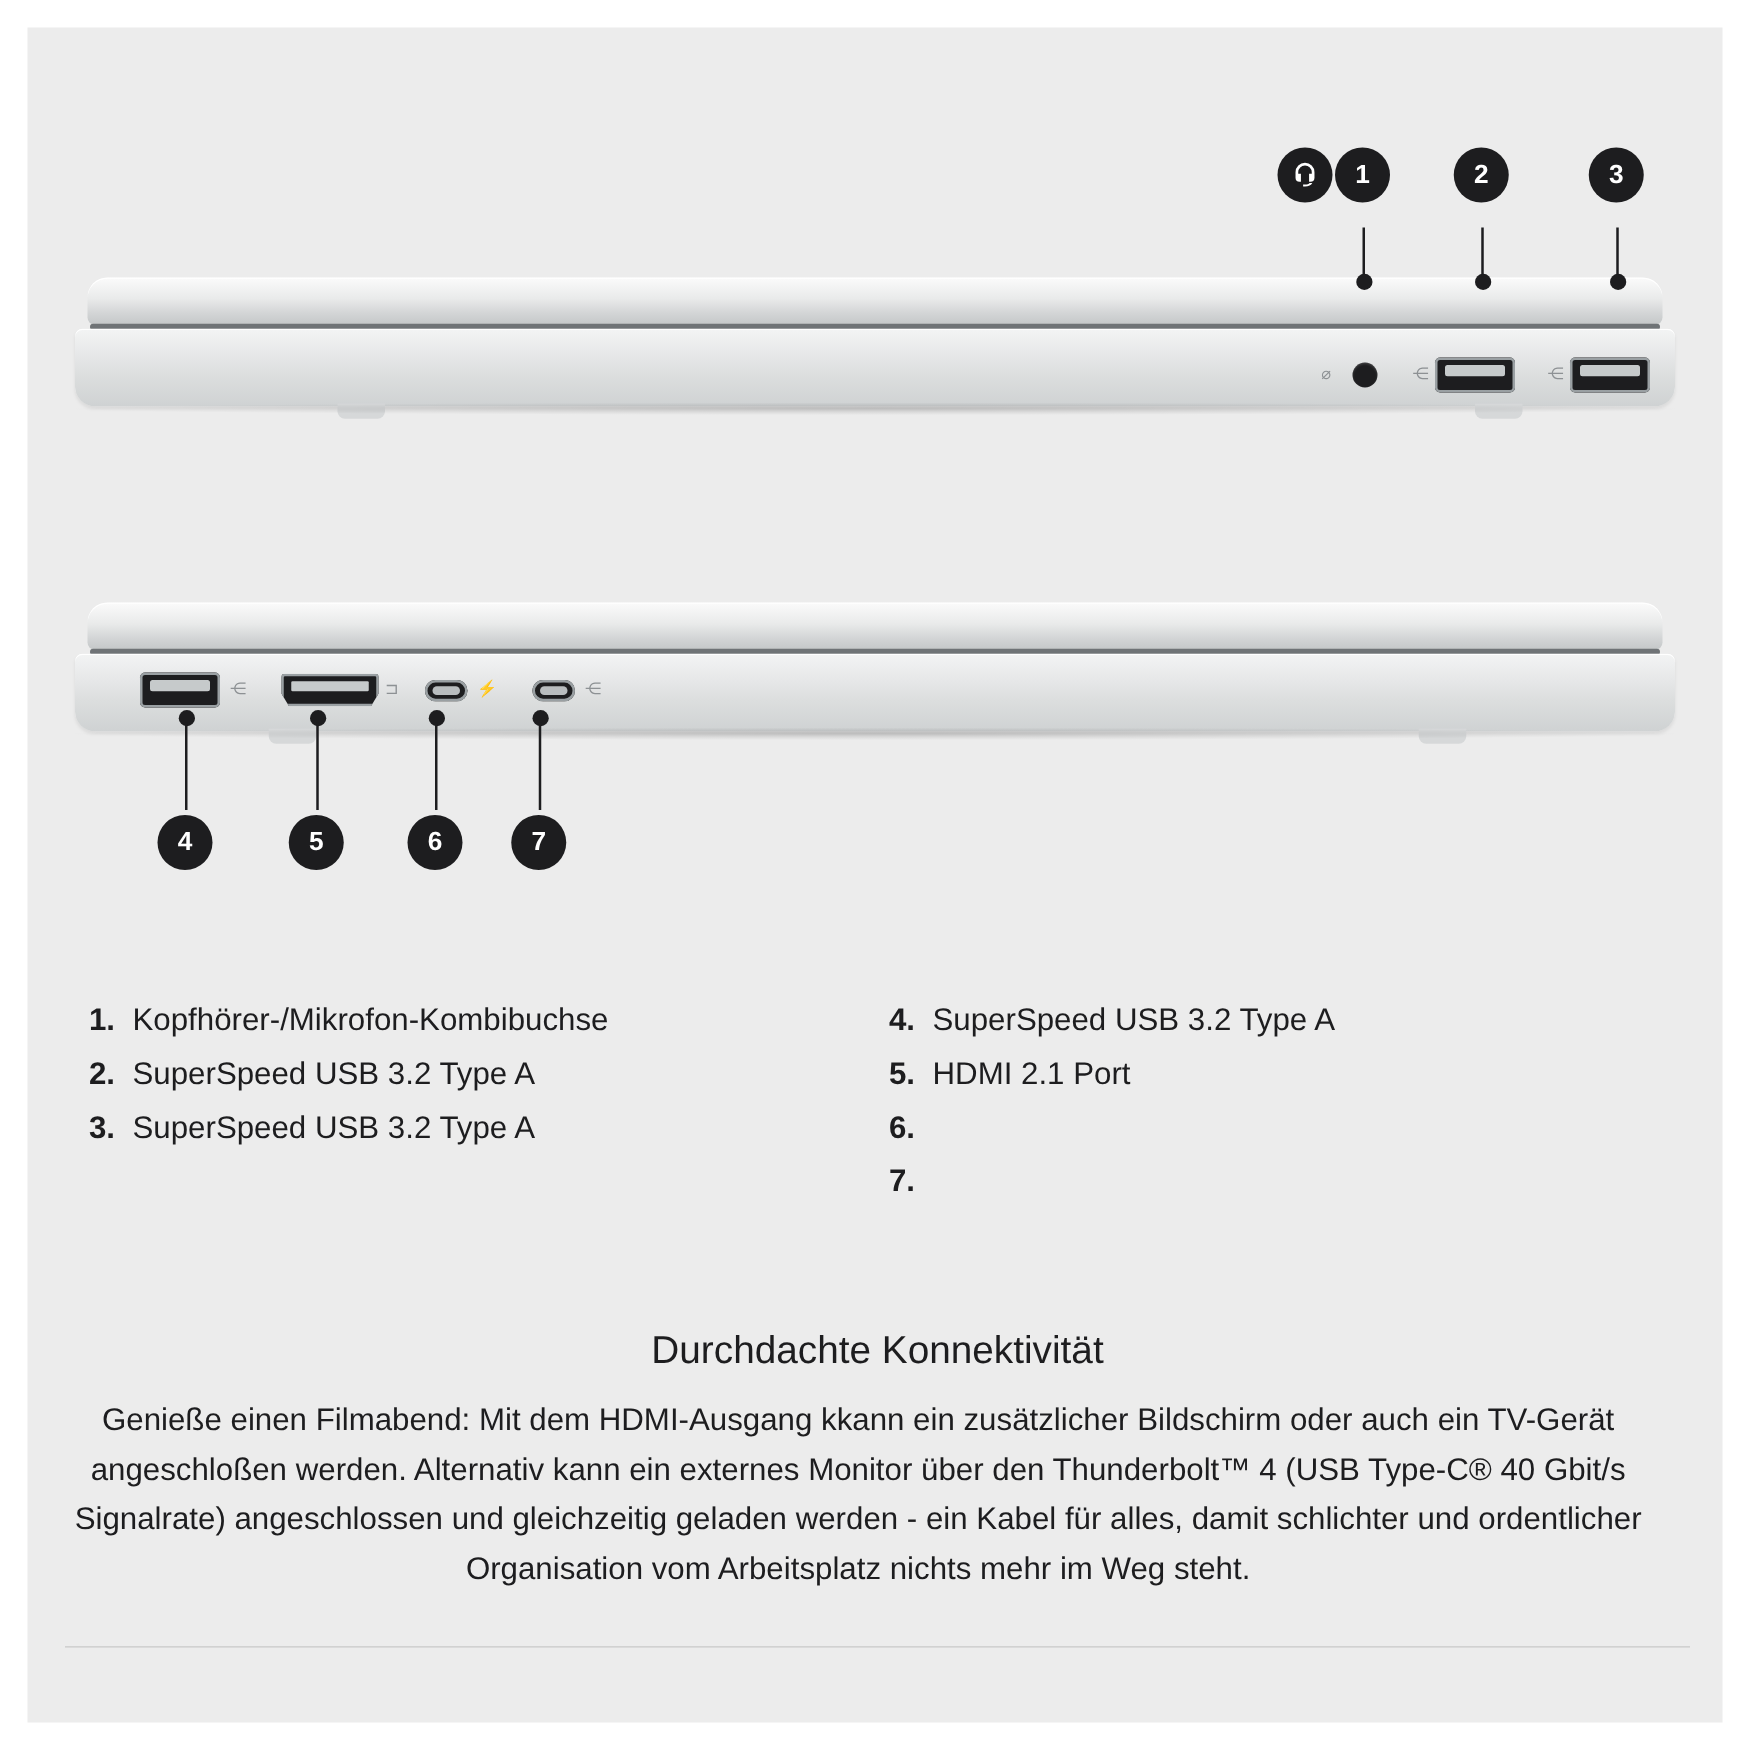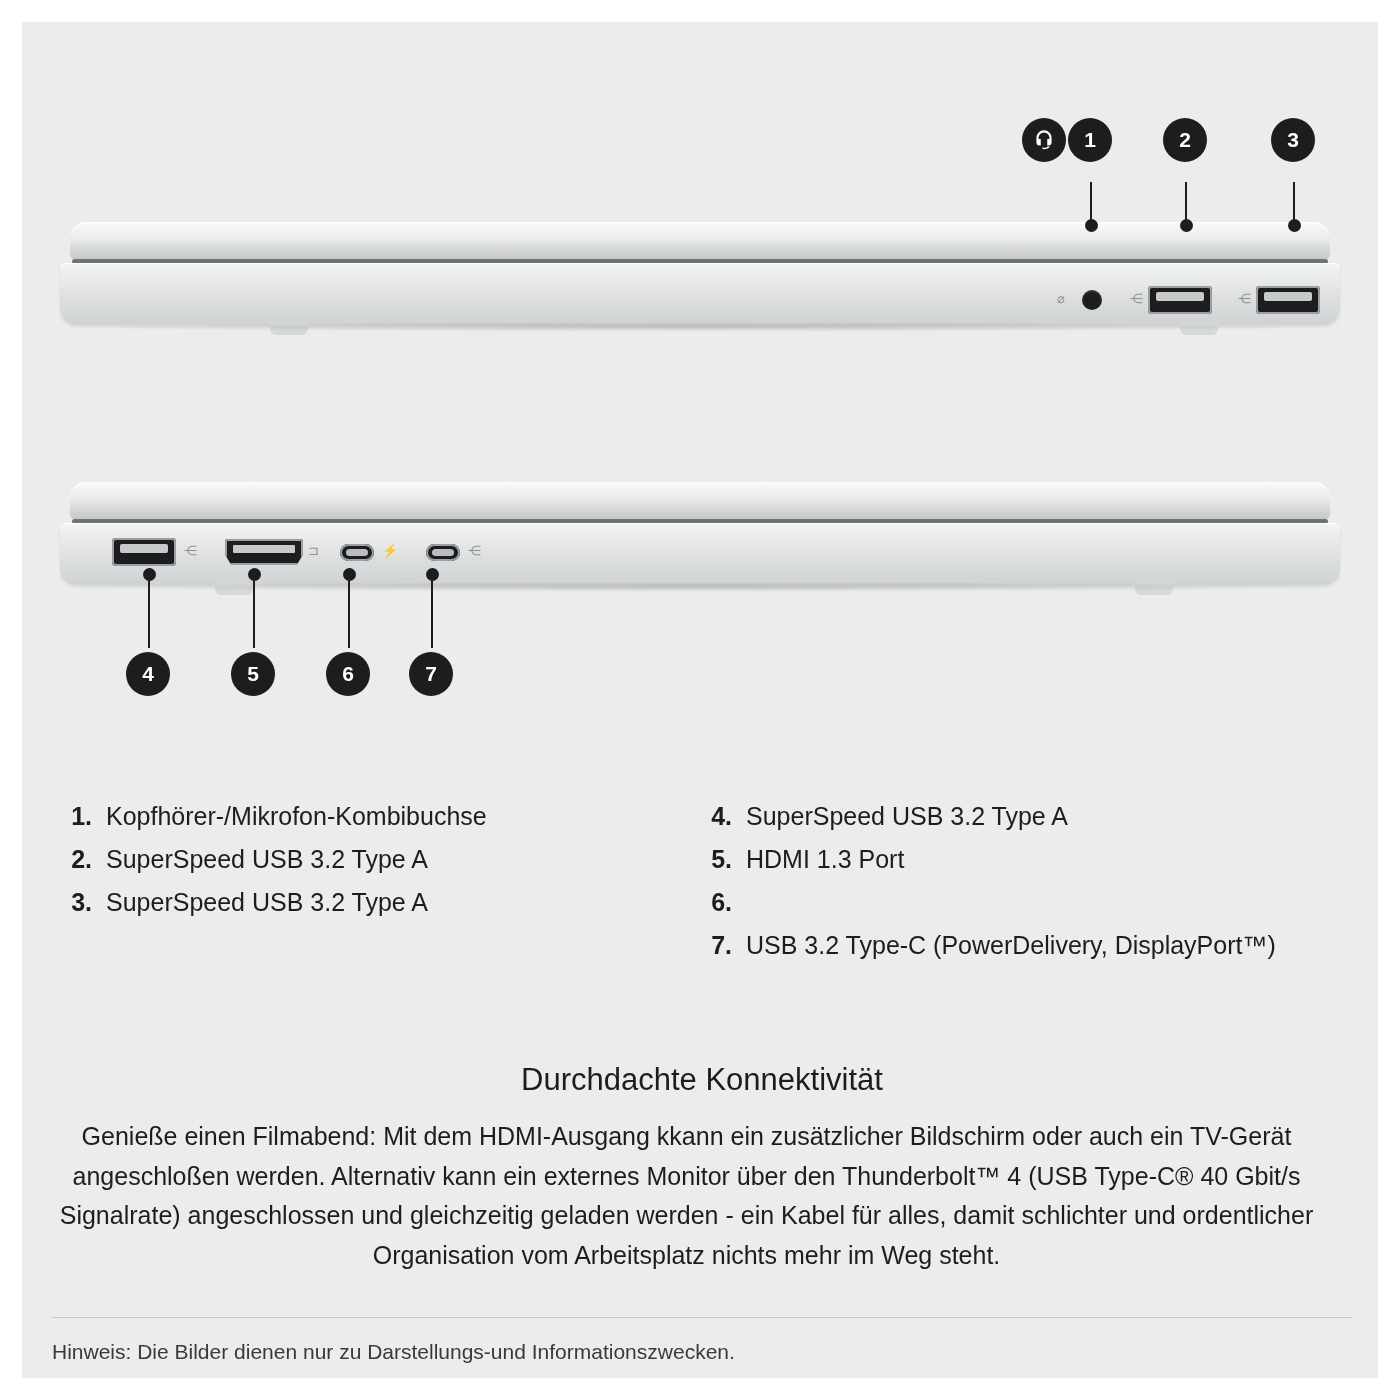--- a/index.html
+++ b/index.html
@@ -346,31 +346,29 @@
         <span class="legend-text">SuperSpeed USB 3.2 Type A</span>
       </div>
     </div>
     <div class="legend-col right">
       <div class="legend-row">
         <span class="legend-num">4.</span>
         <span class="legend-text">SuperSpeed USB 3.2 Type A</span>
       </div>
       <div class="legend-row">
         <span class="legend-num">5.</span>
-        <span class="legend-text">HDMI 1.3 Port</span>
+        <span class="legend-text">HDMI 2.1 Port</span>
       </div>
       <div class="legend-row">
         <span class="legend-num">6.</span>
       </div>
       <div class="legend-row">
         <span class="legend-num">7.</span>
-        <span class="legend-text">USB 3.2 Type-C (PowerDelivery, DisplayPort™)</span>
       </div>
     </div>
   </div>
 
   <div class="headline">Durchdachte Konnektivität</div>
   <div class="body-copy">Genieße einen Filmabend: Mit dem HDMI-Ausgang kkann ein zusätzlicher Bildschirm oder auch ein TV-Gerät angeschloßen werden. Alternativ kann ein externes Monitor über den Thunderbolt™ 4 (USB Type-C® 40 Gbit/s Signalrate) angeschlossen und gleichzeitig geladen werden - ein Kabel für alles, damit schlichter und ordentlicher Organisation vom Arbeitsplatz nichts mehr im Weg steht.</div>
 
   <div class="divider"></div>
-  <div class="footnote">Hinweis: Die Bilder dienen nur zu Darstellungs-und Informationszwecken.</div>
 
 </div>
 
 </body></html>

